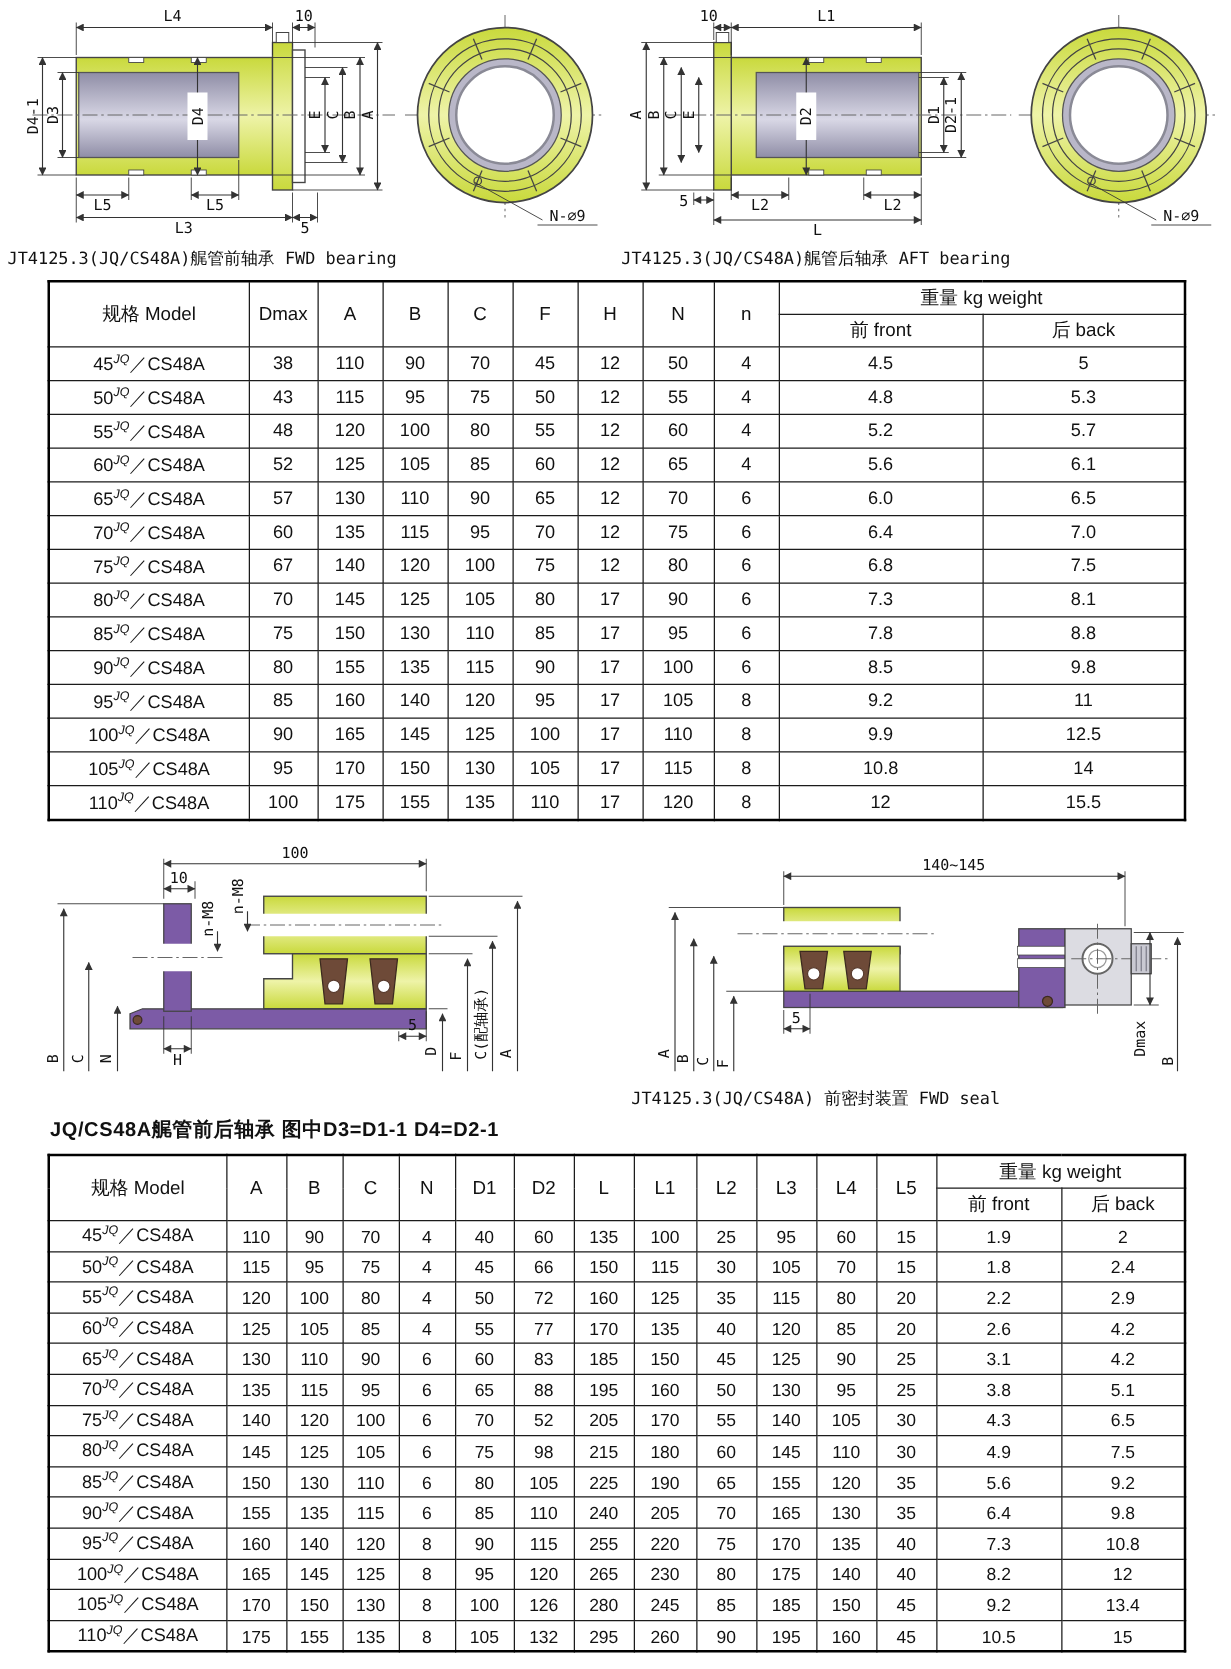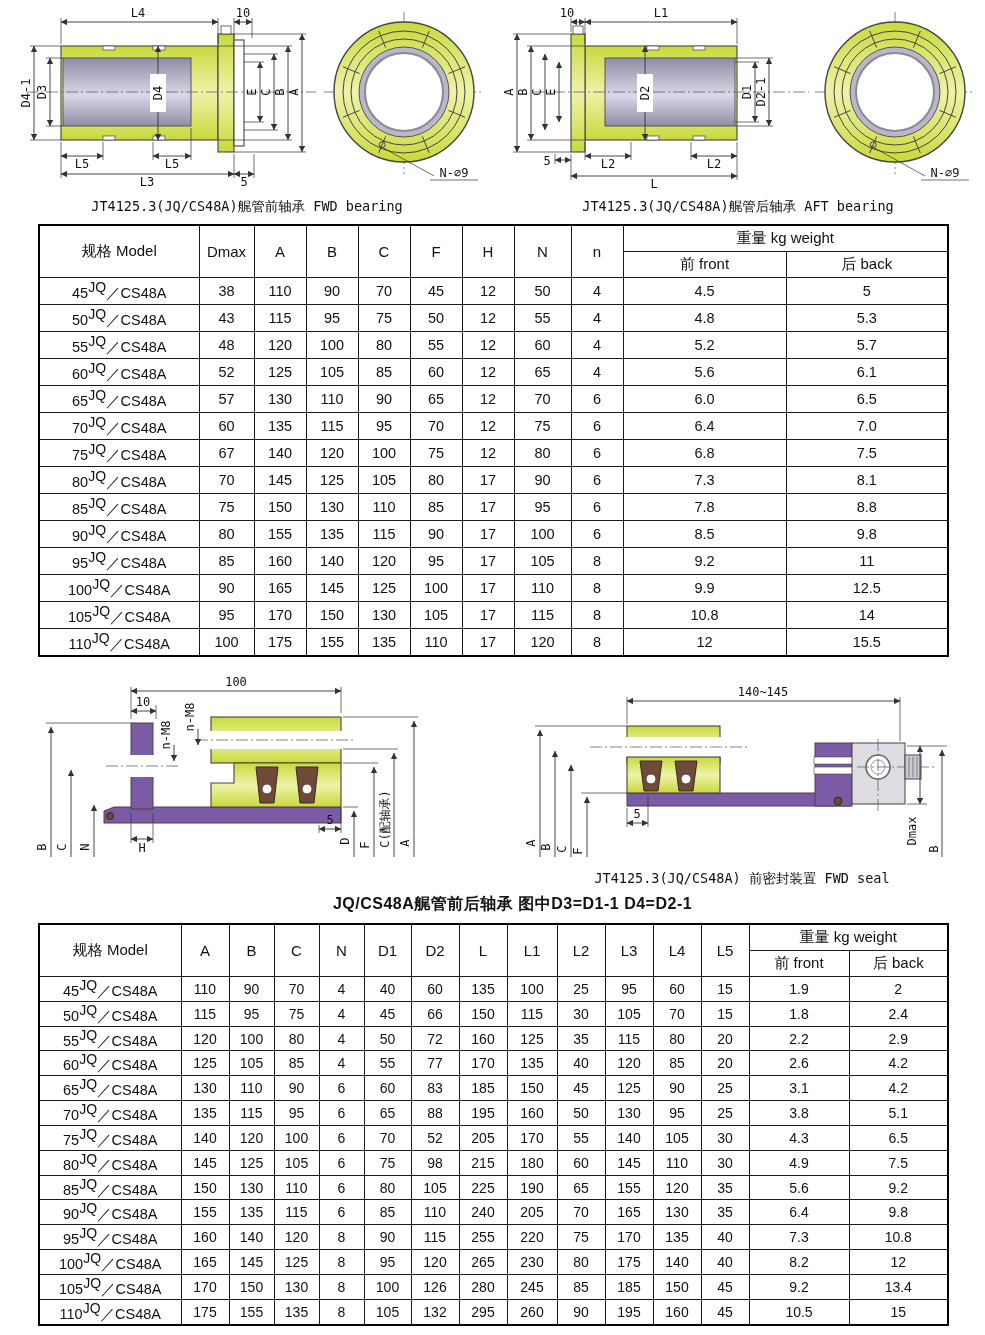--- a/index.html
+++ b/index.html
@@ -1,28 +1,28 @@
 <!DOCTYPE html>
 <html><head>
 <meta charset="utf-8">
 <style>
   html,body{margin:0;padding:0;background:#fff;}
   body{width:985px;height:1335px;font-family:"Liberation Sans",sans-serif;color:#111;overflow:hidden;}
   .row{display:flex;justify-content:space-between;padding:4px 6px 0 6px;}
   figure{margin:0;}
-  .cap{text-align:center;font-family:"DejaVu Sans Mono",monospace;font-size:13.5px;margin-top:1px;white-space:nowrap;}
-  .note{font-weight:bold;font-size:16px;margin:6px 0 4px 40px;letter-spacing:.5px;text-align:center;}
+  .cap{text-align:left;font-family:"DejaVu Sans Mono",monospace;font-size:13.5px;margin-top:1px;white-space:nowrap;}
+  .note{font-weight:bold;font-size:16px;margin:6px 0 4px 40px;letter-spacing:.5px;}
   .twrap{margin:8px 0 4px 38px;}
   table.spec{border-collapse:collapse;width:909px;table-layout:fixed;border:2px solid #000;}
   .spec th,.spec td{border:1px solid #1b1b1b;text-align:center;padding:0;font-weight:normal;}
   .spec th{font-size:15px;height:25px;}
   .spec td{font-size:14.5px;height:26px;}
   .t2 .spec td{font-size:14px;height:23.6px;}
   .spec td.model{font-size:14.5px;}
-  .spec sup{font-size:14px;vertical-align:super;}
+  .spec sup{font-size:10px;vertical-align:super;font-style:italic;}
   svg{display:block;}
   svg text{font-family:"DejaVu Sans Mono",monospace;font-size:12px;fill:#111;}
   .cl{stroke:#666;stroke-width:.8;stroke-dasharray:12 3 2 3;fill:none;}
   .dim{stroke:#333;stroke-width:.9;fill:none;marker-start:url(#ar);marker-end:url(#ar);}
   .dime{stroke:#333;stroke-width:.9;fill:none;marker-end:url(#ar);}
   .ext{stroke:#333;stroke-width:.7;fill:none;}
   .oln{stroke:#444;stroke-width:1.1;}
   .tick{stroke:#444;stroke-width:1;}
 </style>
 </head>

